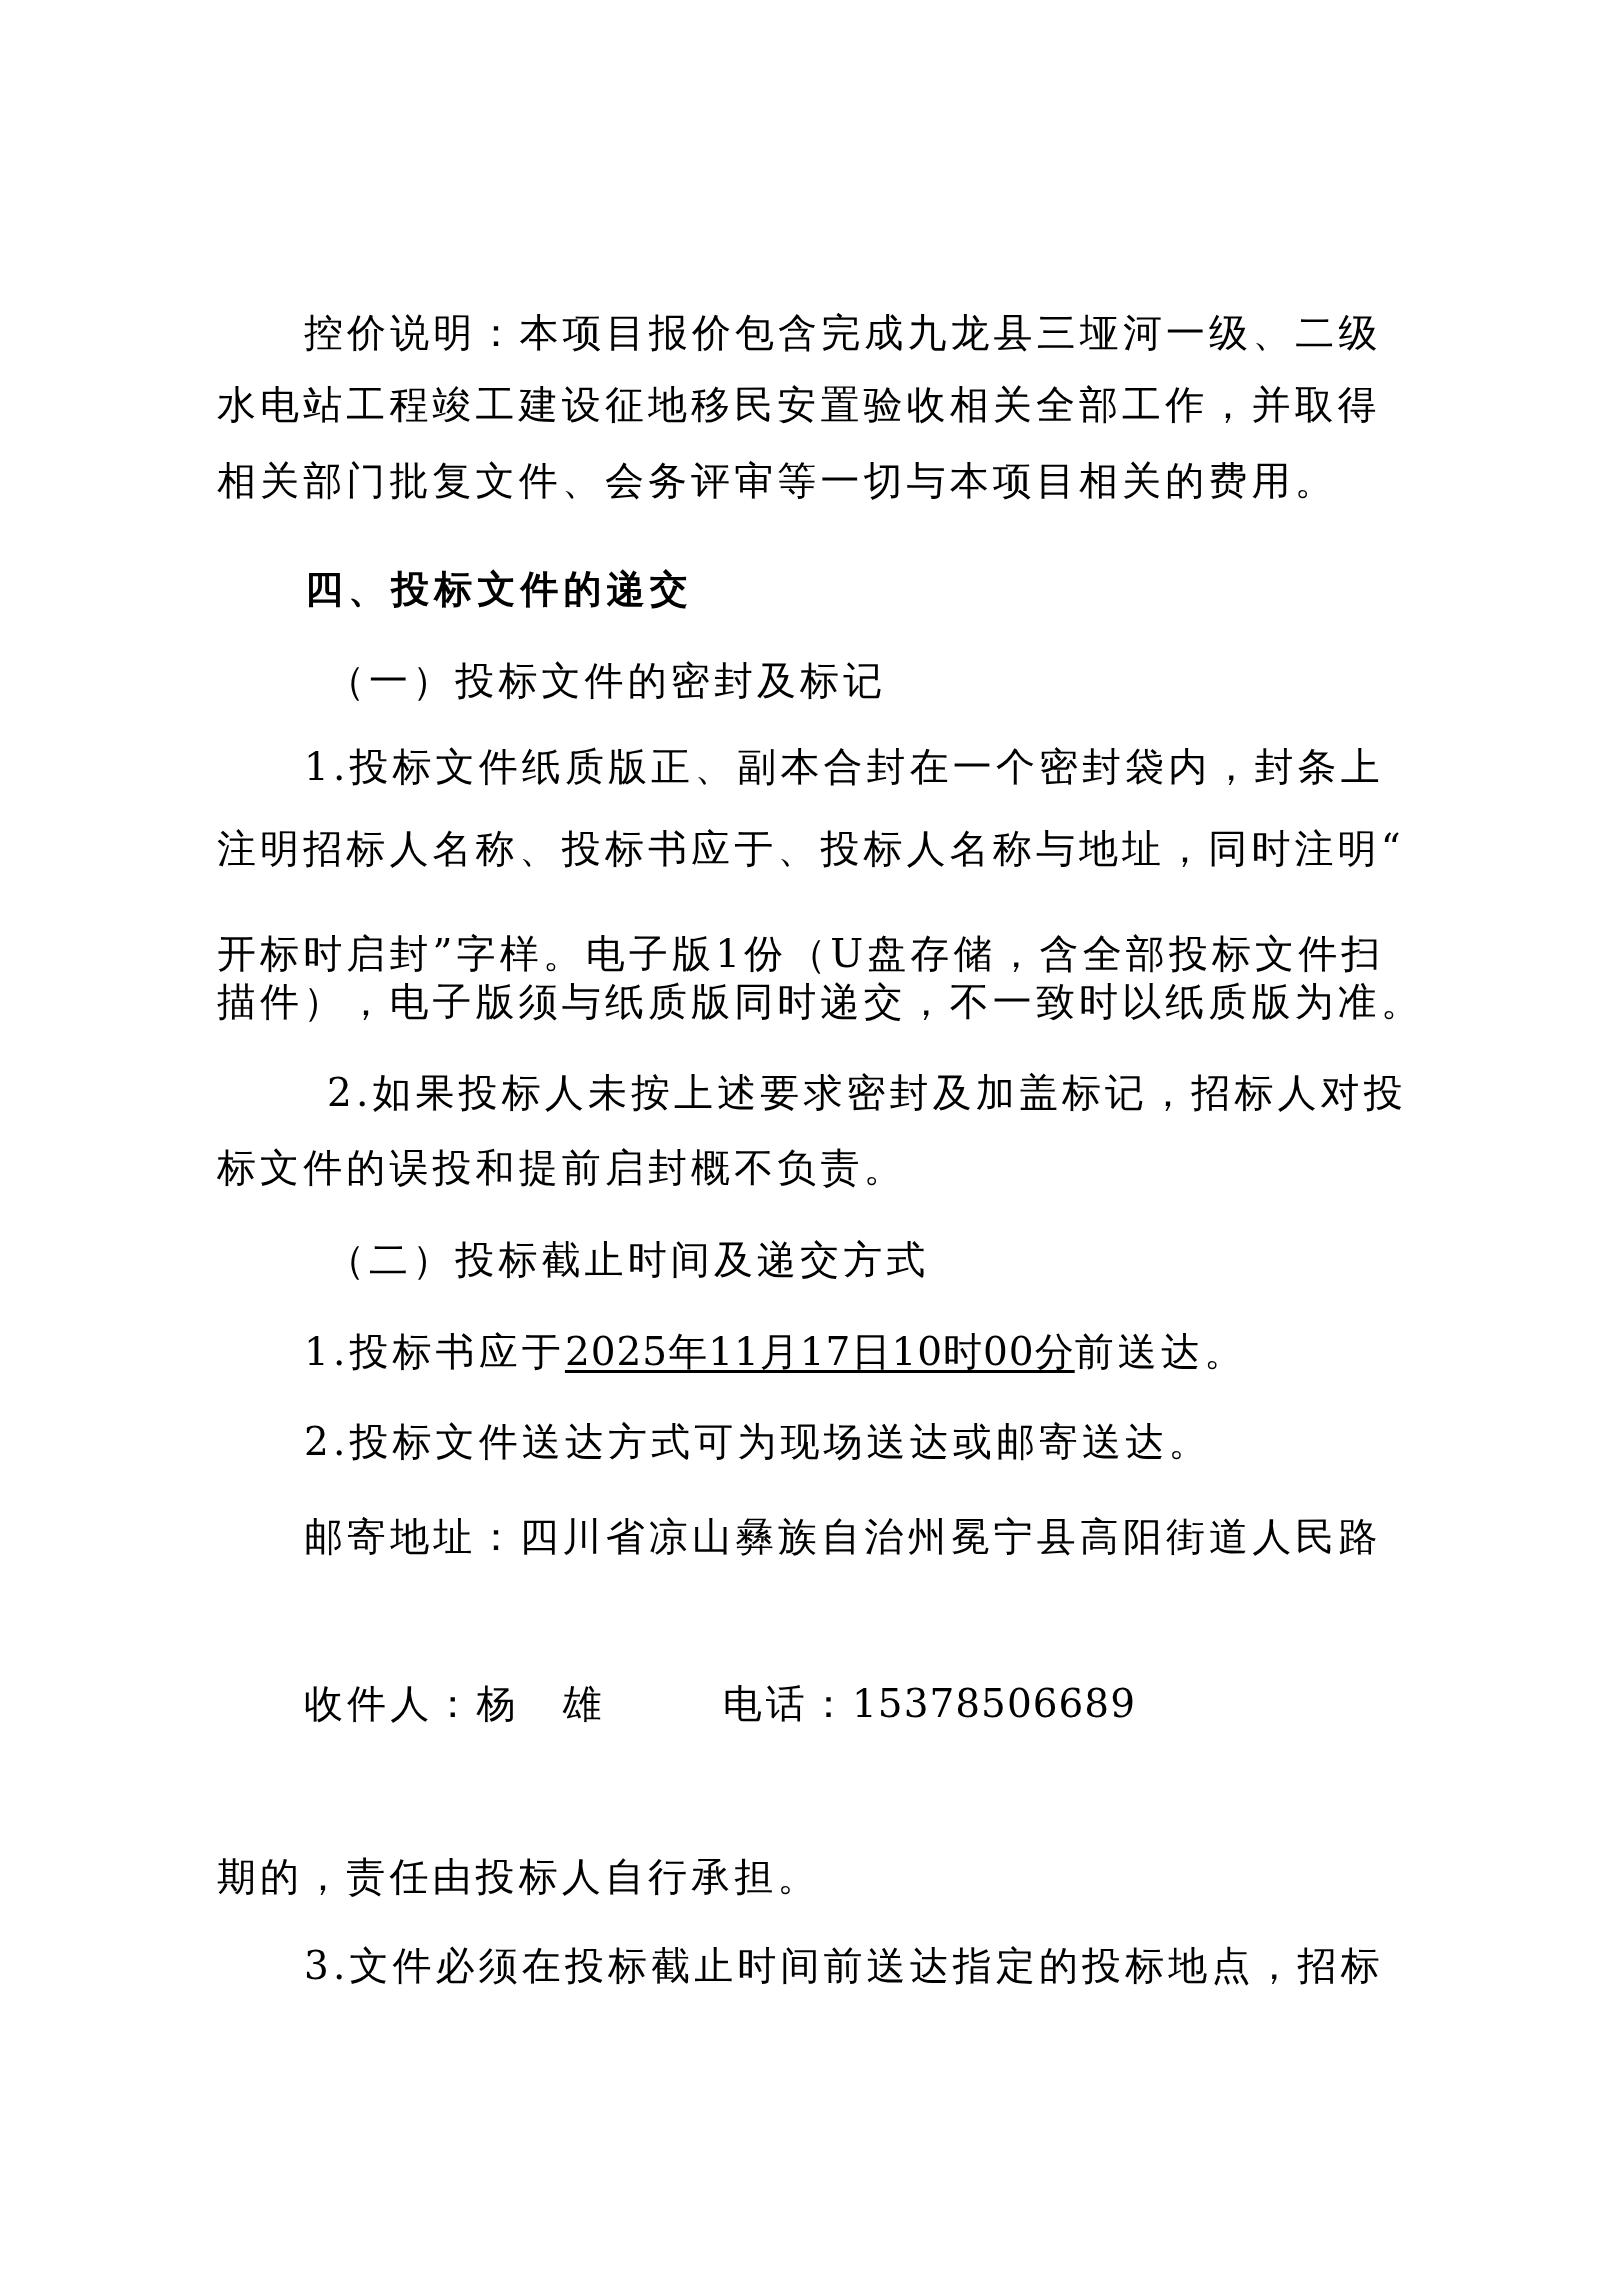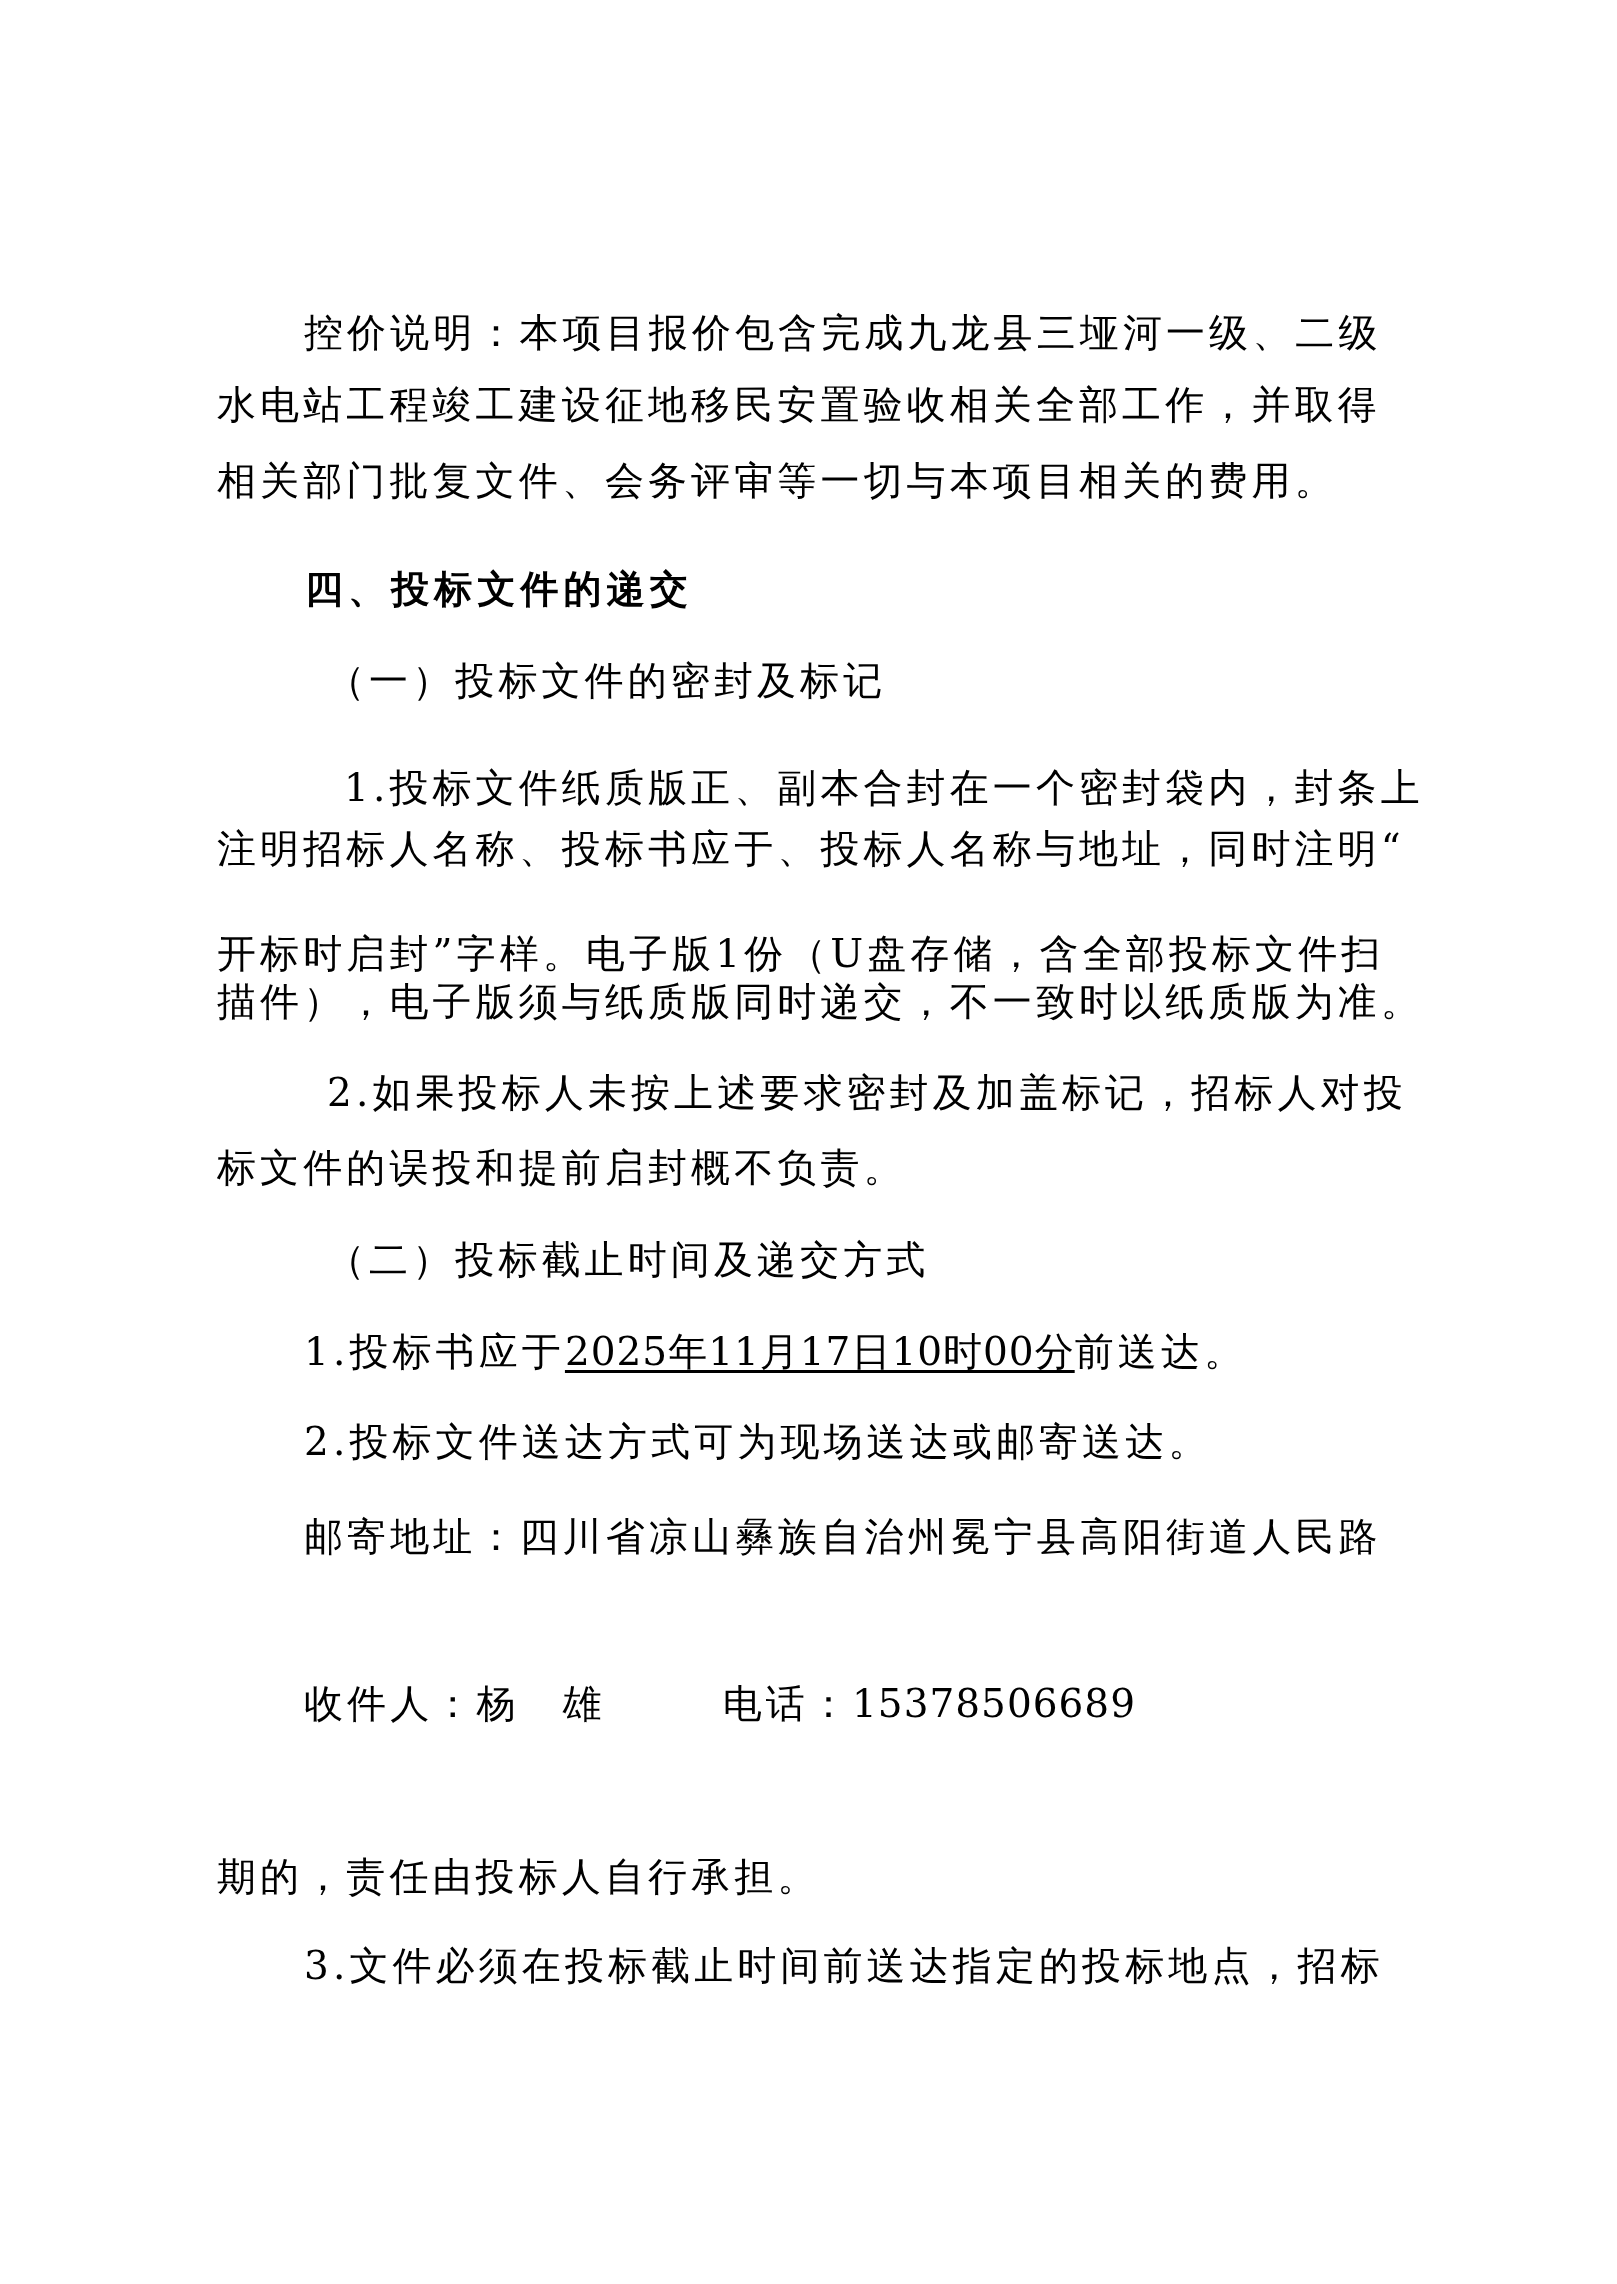--- a/index.html
+++ b/index.html
@@ -55,21 +55,21 @@
 <div class="page">
 
   <div class="line indent" style="top:297px;">控价说明：本项目报价包含完成九龙县三垭河一级、二级</div>
   <div class="line" style="top:445px;">相关部门批复文件、会务评审等一切与本项目相关的费用。</div>
   <div class="line" style="top:369px;">水电站工程竣工建设征地移民安置验收相关全部工作，并取得</div>
 
   <div class="line heading" style="top:554px;">四、投标文件的递交</div>
 
   <div class="line sub" style="top:645px;">（一）投标文件的密封及标记</div>
 
-  <div class="line indent" style="top:752px;margin-left:40px;">1.投标文件纸质版正、副本合封在一个密封袋内，封条上</div>
+  <div class="line indent" style="top:731px;">1.投标文件纸质版正、副本合封在一个密封袋内，封条上</div>
   <div class="line" style="top:813px;">注明招标人名称、投标书应于、投标人名称与地址，同时注明“</div>
   <div class="line" style="top:918px;">开标时启封”字样。电子版1份（U盘存储，含全部投标文件扫</div>
   <div class="line" style="top:966px;">描件），电子版须与纸质版同时递交，不一致时以纸质版为准。</div>
 
   <div class="line indent" style="top:1057px;margin-left:23px;">2.如果投标人未按上述要求密封及加盖标记，招标人对投</div>
   <div class="line" style="top:1132px;">标文件的误投和提前启封概不负责。</div>
 
   <div class="line sub" style="top:1224px;">（二）投标截止时间及递交方式</div>
 
   <div class="line indent" style="top:1316px;">

